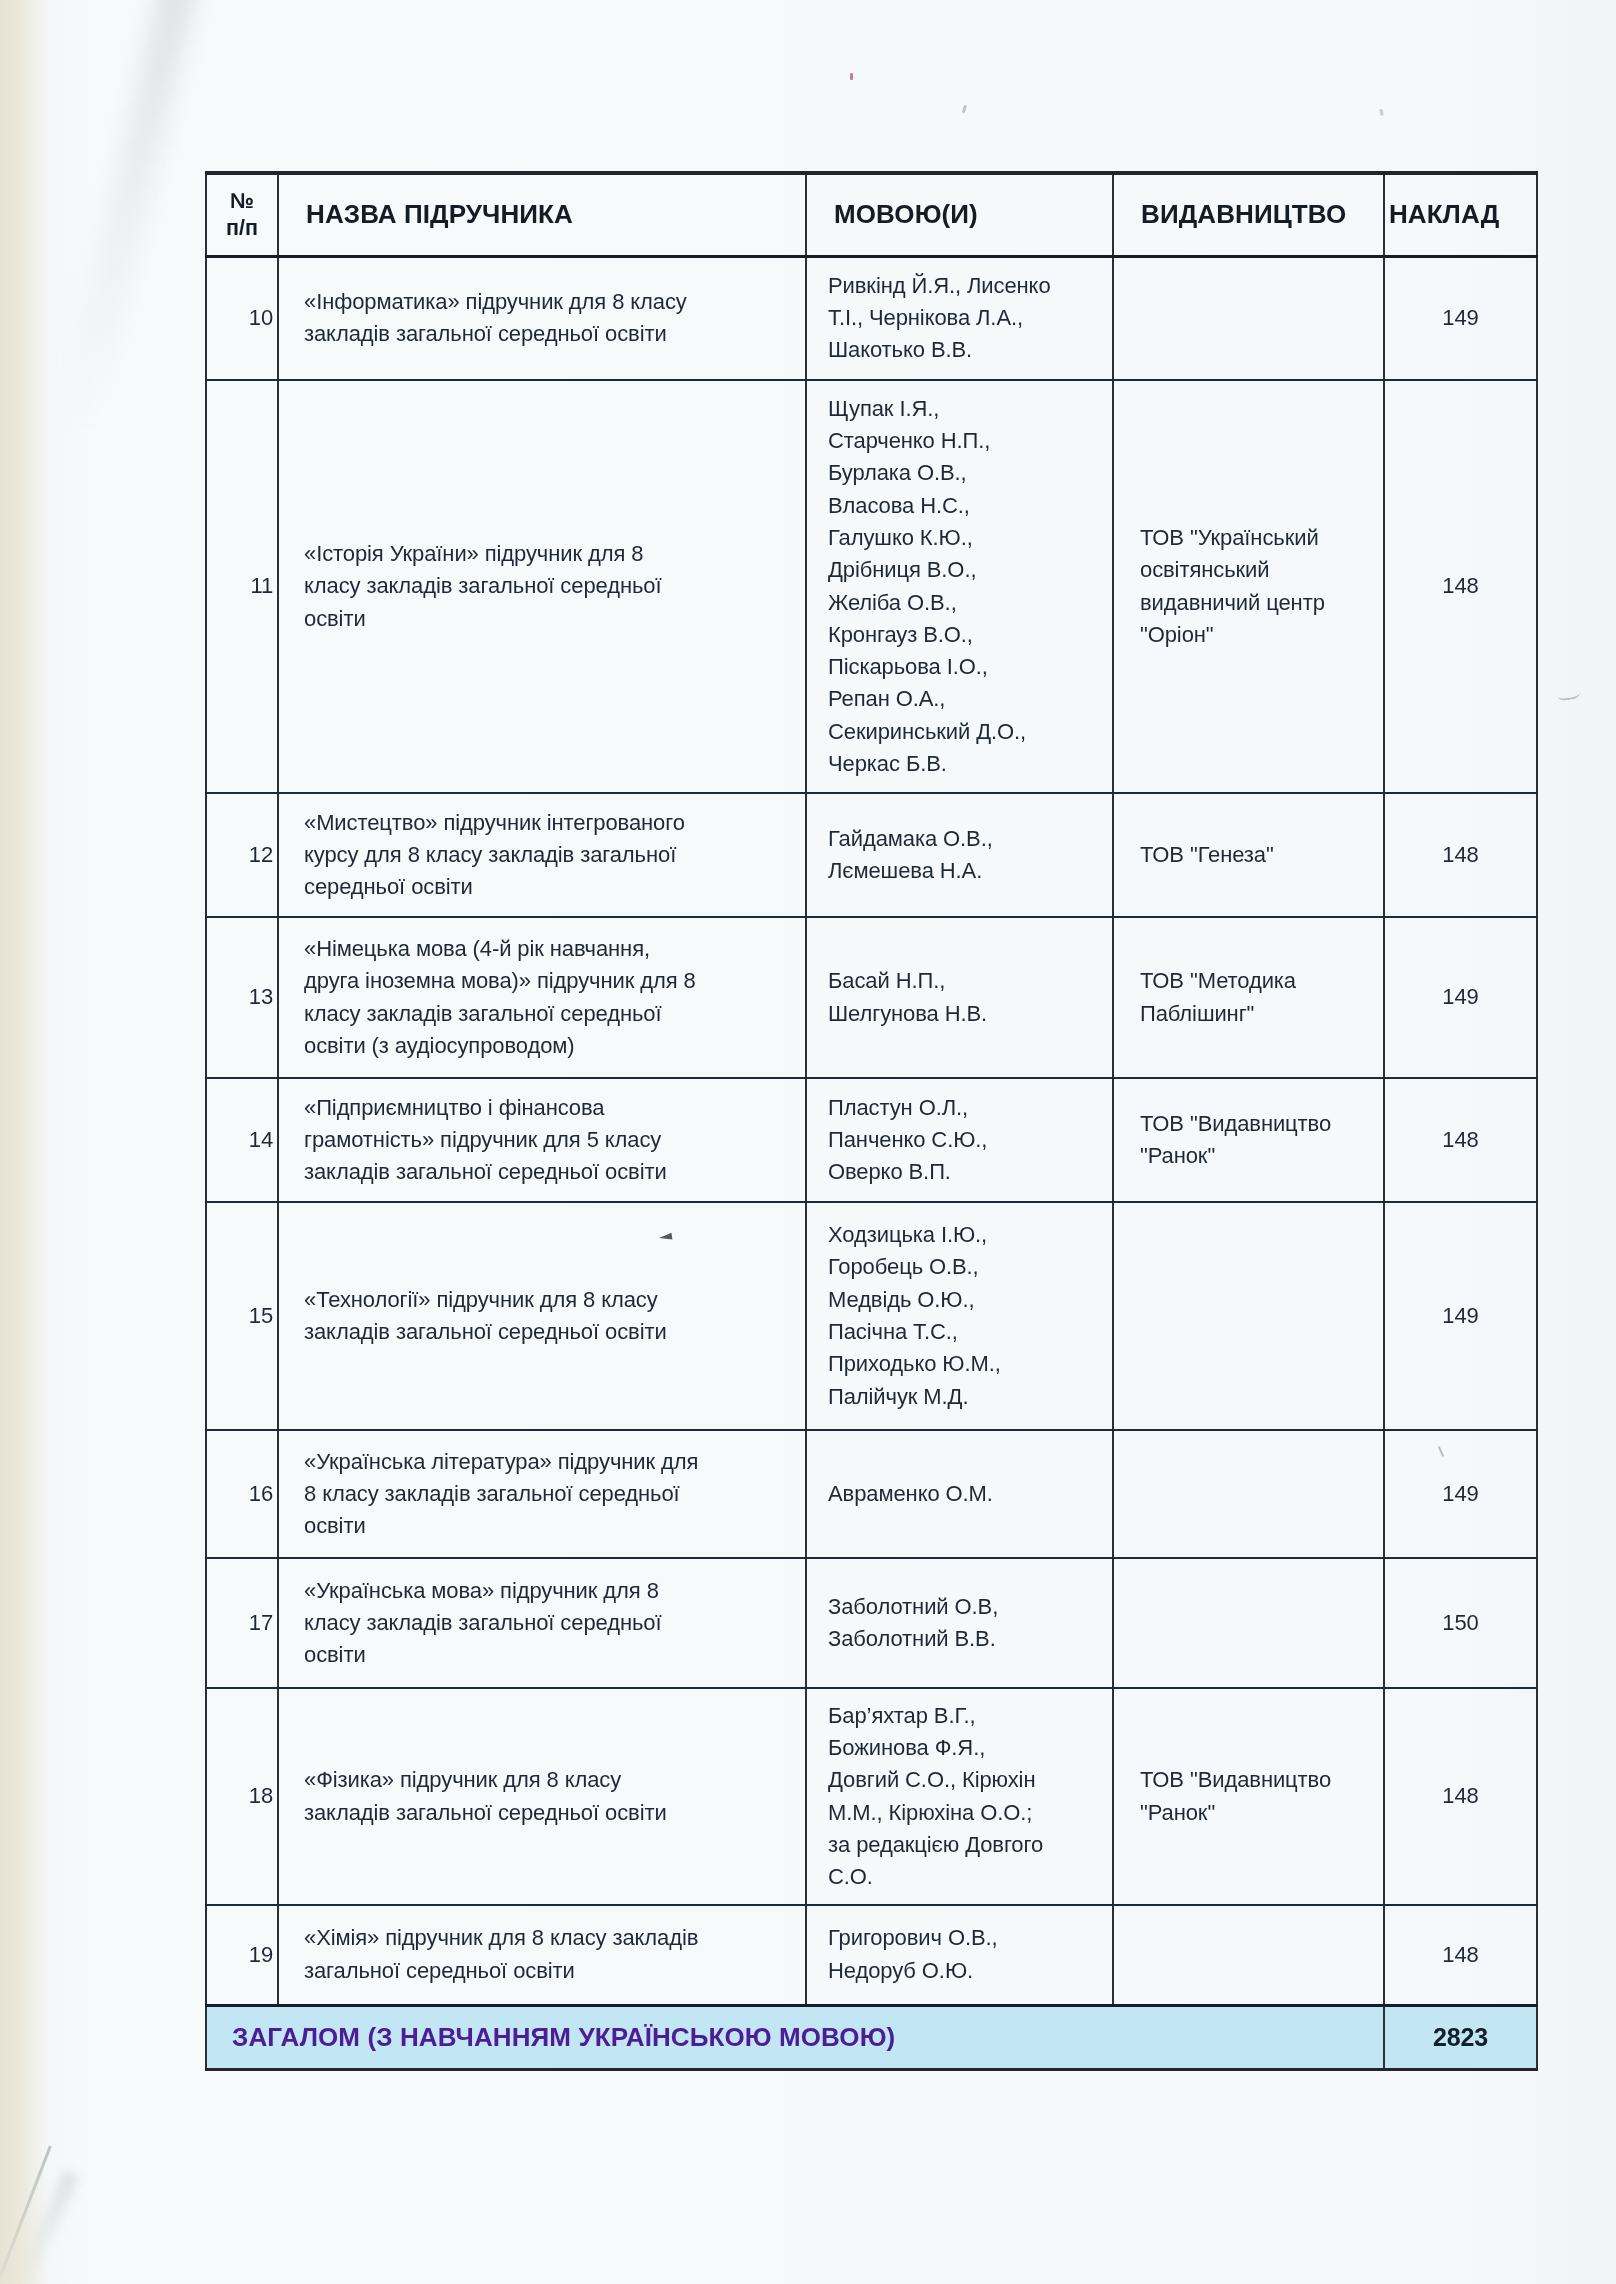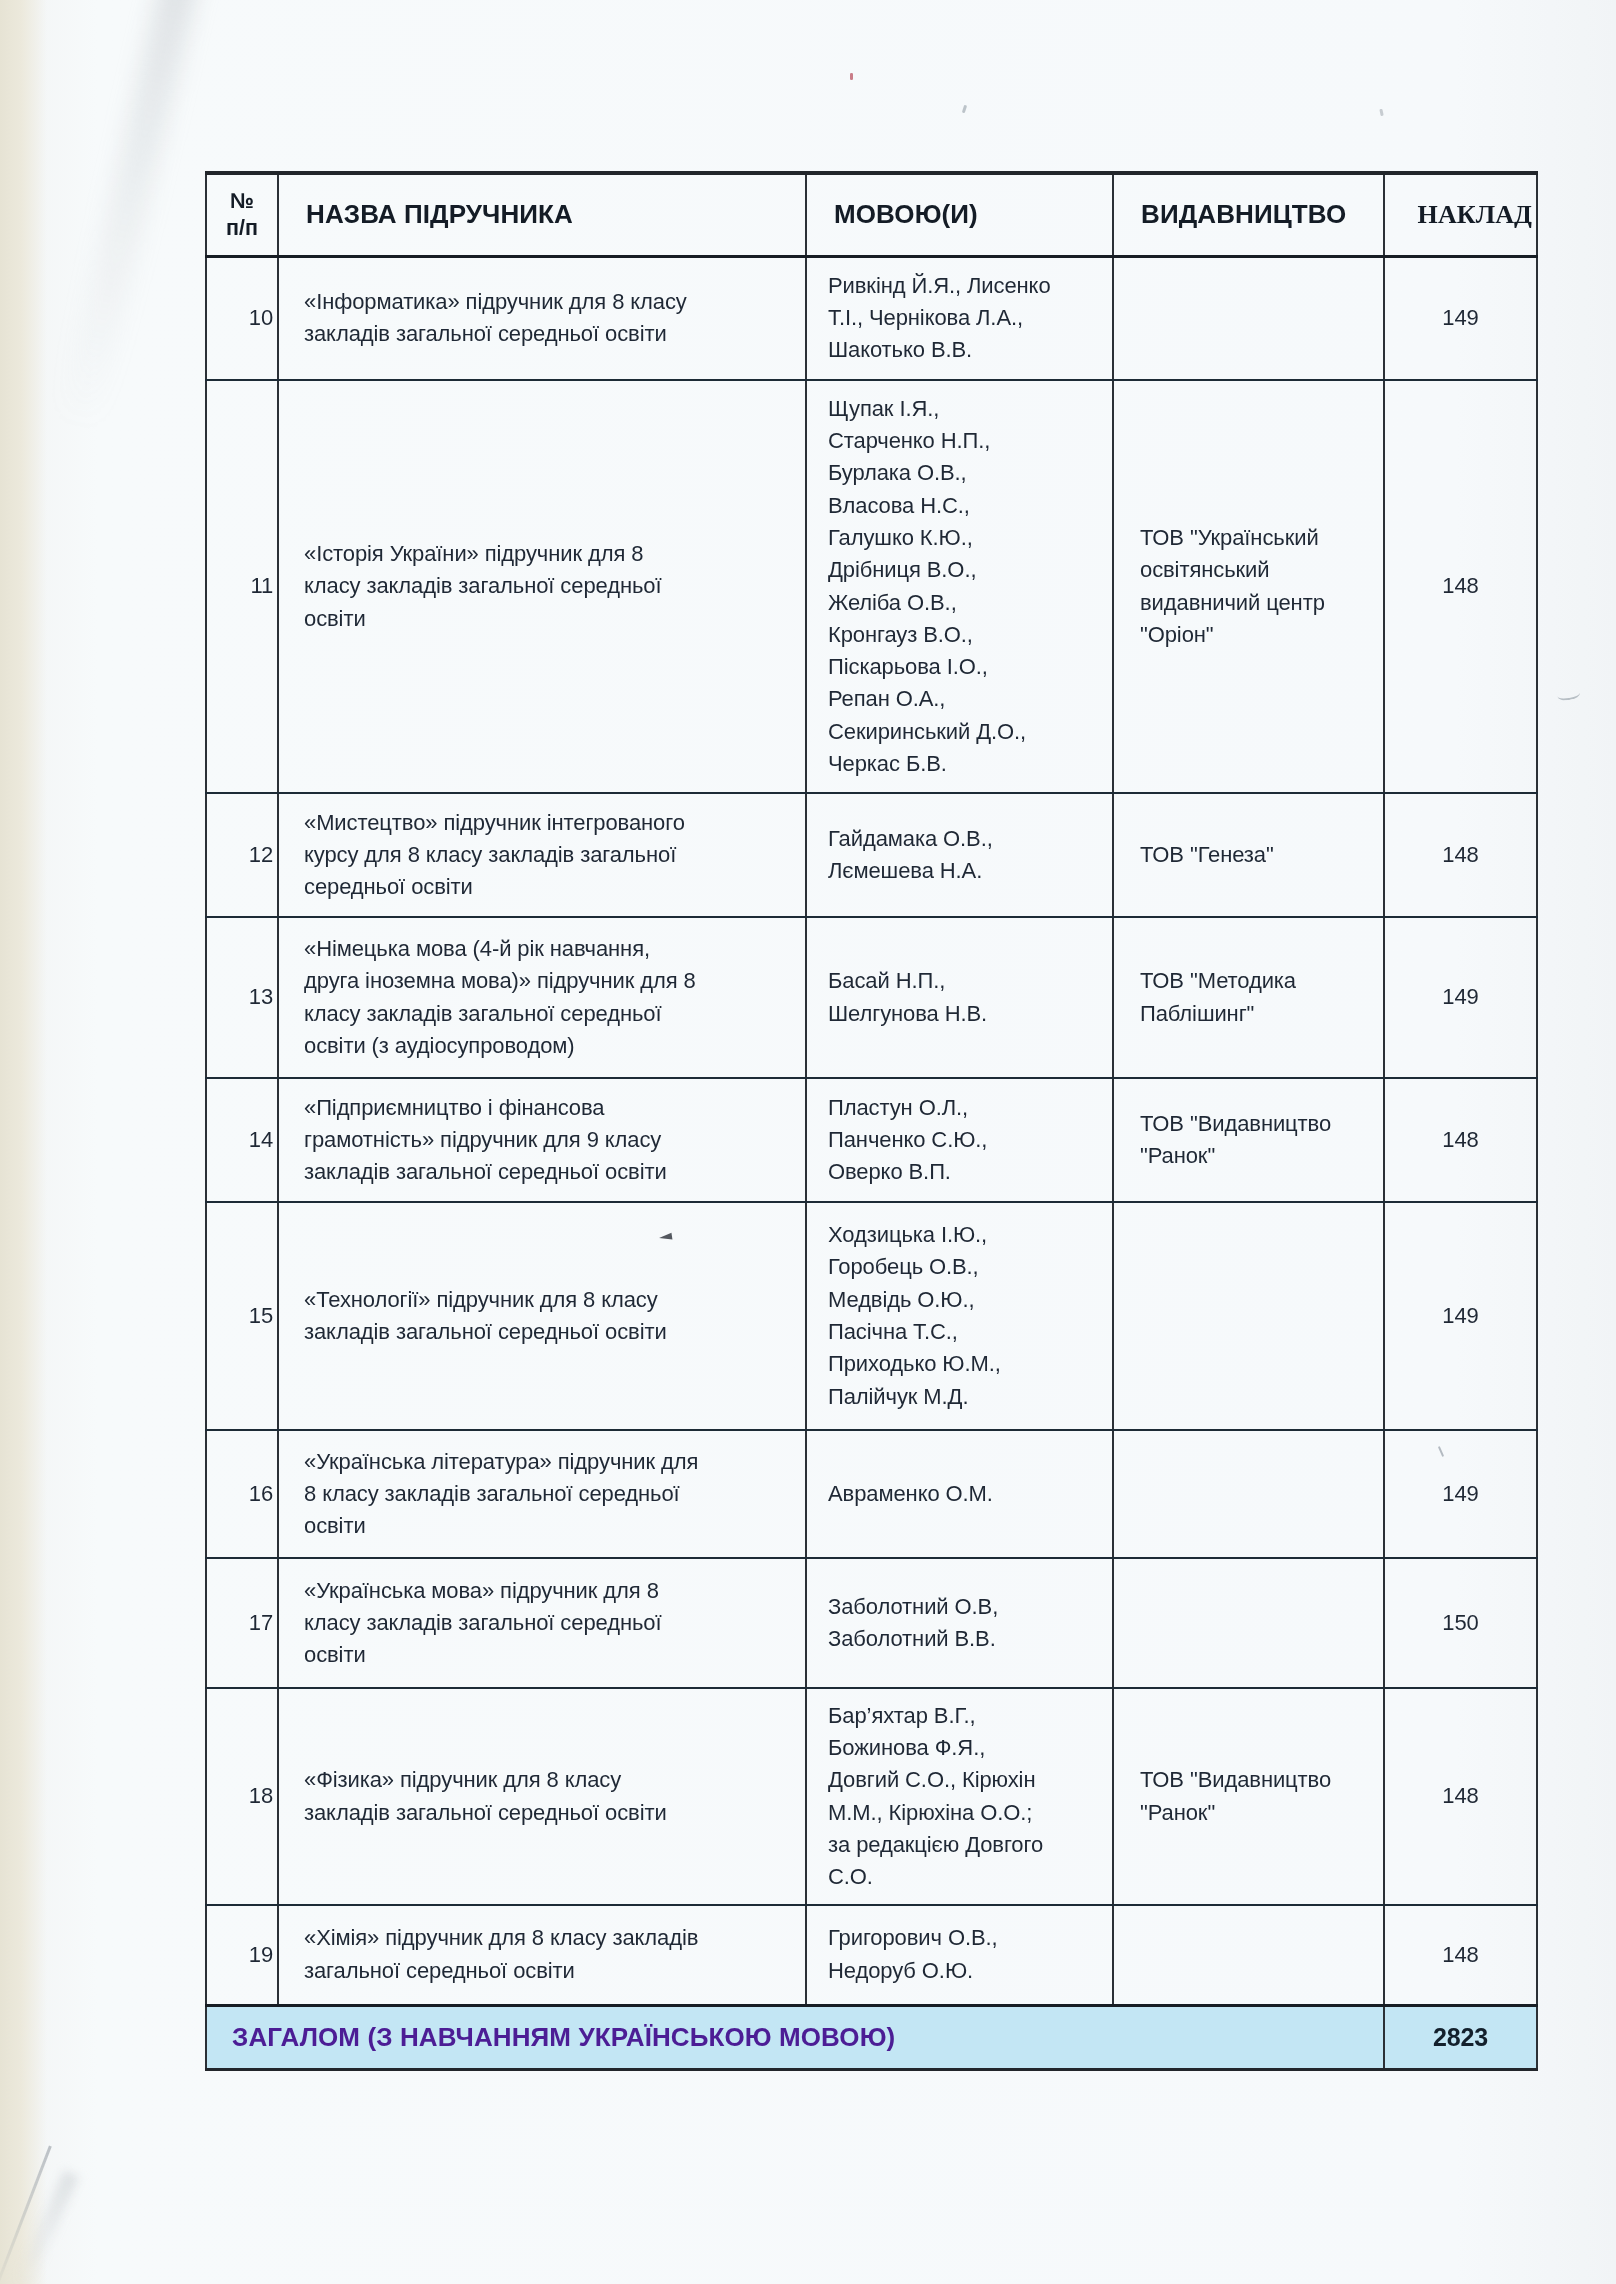--- a/index.html
+++ b/index.html
@@ -69,21 +69,21 @@
   }
   thead th { border-bottom: 3.3px solid #171d24; }
   tfoot td { border-top: 3.3px solid #171d24; border-bottom: 0; }
 
   thead th {
     font-weight: bold; color: #141c26;
     font-size: 26px; letter-spacing: 0.1px;
     text-align: left; padding: 5.2px 6.5px 5.2px 27px;
   }
   th.h-num { font-size: 21.5px; text-align: center; padding: 5.2px 2.6px; line-height: 1.25; }
-  th.h-run { text-align: right; padding: 5.2px 3.9px; font-family: Liberation Serif, serif; }
+  th.h-run { text-align: left; padding: 5.2px 3.9px; }
 
   td { font-size: 22px; line-height: 1.47; letter-spacing: -0.1px; }
   td.c-num { text-align: right; padding: 2.6px 3.9px; }
   td.c-title { padding: 6.5px 15.6px 6.5px 25px; border-radius: 32px; }
   td.c-auth  { padding: 6.5px 9px 6.5px 21px; }
   td.c-pub   { padding: 6.5px 7.8px 6.5px 26px; }
   td.c-run   { text-align: center; padding: 2.6px 5.2px; margin-top: 12px; }
 
   tfoot td.t-label {
     background: var(--total-bg, #c3e6f4);
@@ -181,21 +181,21 @@
 освіти (з аудіосупроводом)</td>
     <td class="c-auth">Басай Н.П.,
 Шелгунова Н.В.</td>
     <td class="c-pub">ТОВ "Методика
 Паблішинг"</td>
     <td class="c-run">149</td>
   </tr>
         <tr style="height: 124px;">
     <td class="c-num">14</td>
     <td class="c-title">«Підприємництво і фінансова
-грамотність» підручник для 9 класу
+грамотність» підручник для 5 класу
 закладів загальної середньої освіти</td>
     <td class="c-auth">Пластун О.Л.,
 Панченко С.Ю.,
 Оверко В.П.</td>
     <td class="c-pub">ТОВ "Видавництво
 "Ранок"</td>
     <td class="c-run">148</td>
   </tr>
         <tr style="height: 228px;">
     <td class="c-num">15</td>

